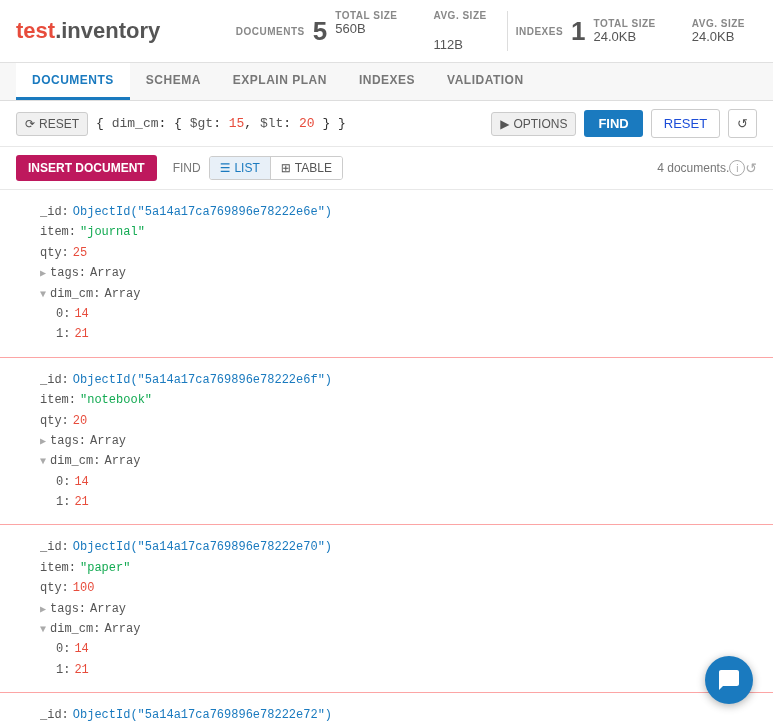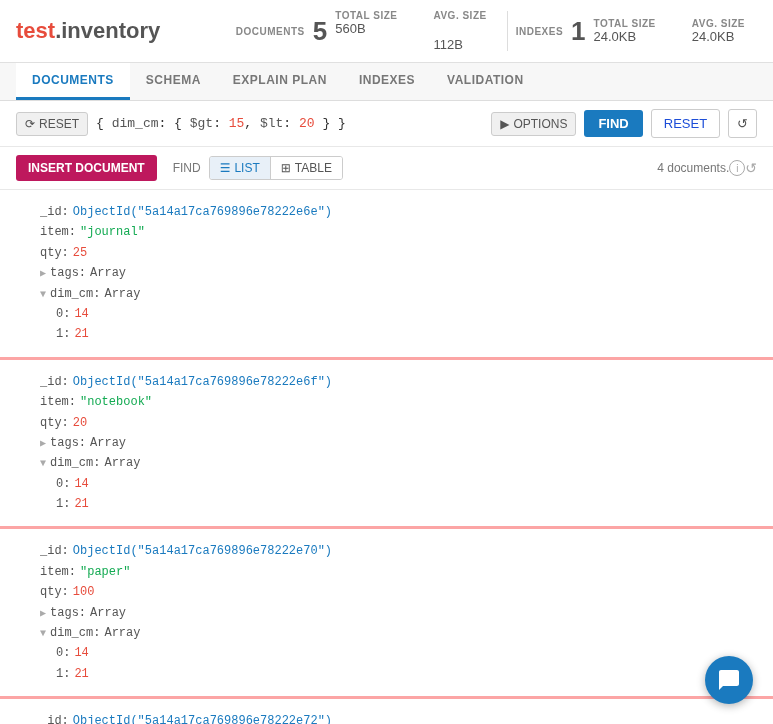--- a/index.html
+++ b/index.html
@@ -169,21 +169,21 @@
       cursor: pointer;
       color: #aaa;
       font-size: 14px;
     }
 
     
     .documents-list {
       padding: 0;
     }
     .document-card {
-      border-bottom: 3px solid #fca5a5;
+      border-bottom: 1px solid #fca5a5;
       padding: 12px 16px 12px 40px;
       font-family: 'Courier New', monospace;
       font-size: 12px;
       line-height: 1.7;
       background: #fff;
     }
     .doc-field { display: flex; align-items: baseline; }
     .field-key { color: #555; }
     .field-colon { color: #555; margin-right: 4px; }
     .field-objectid { color: #1a7abf; }

